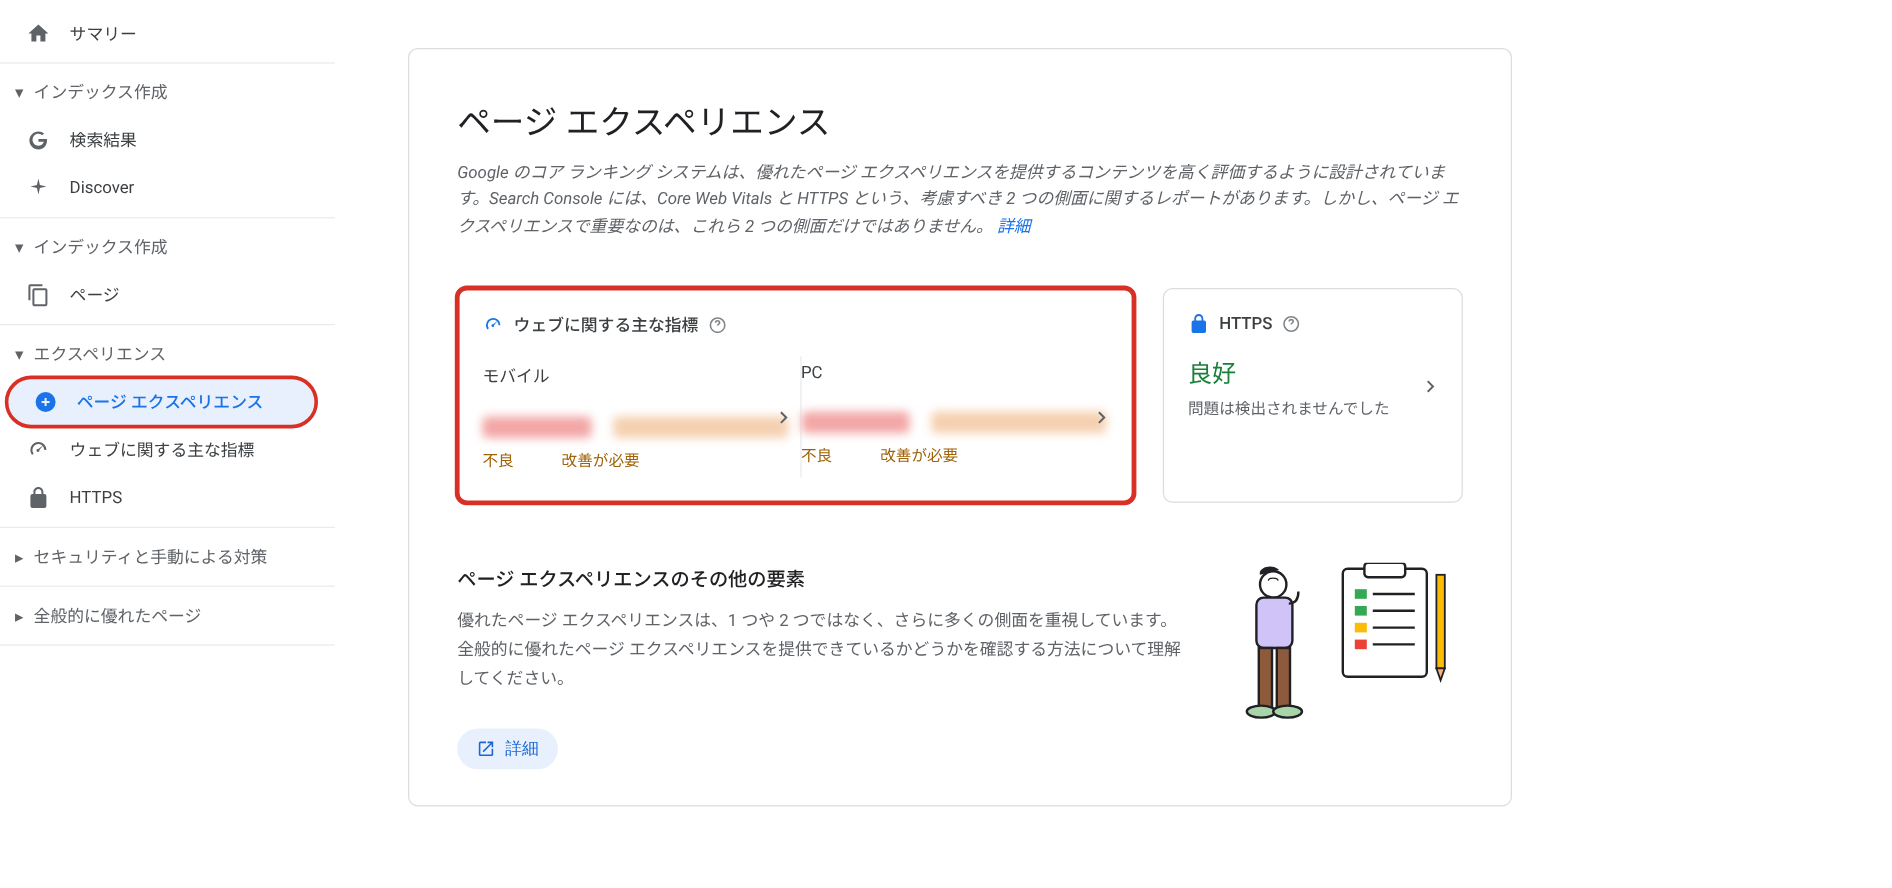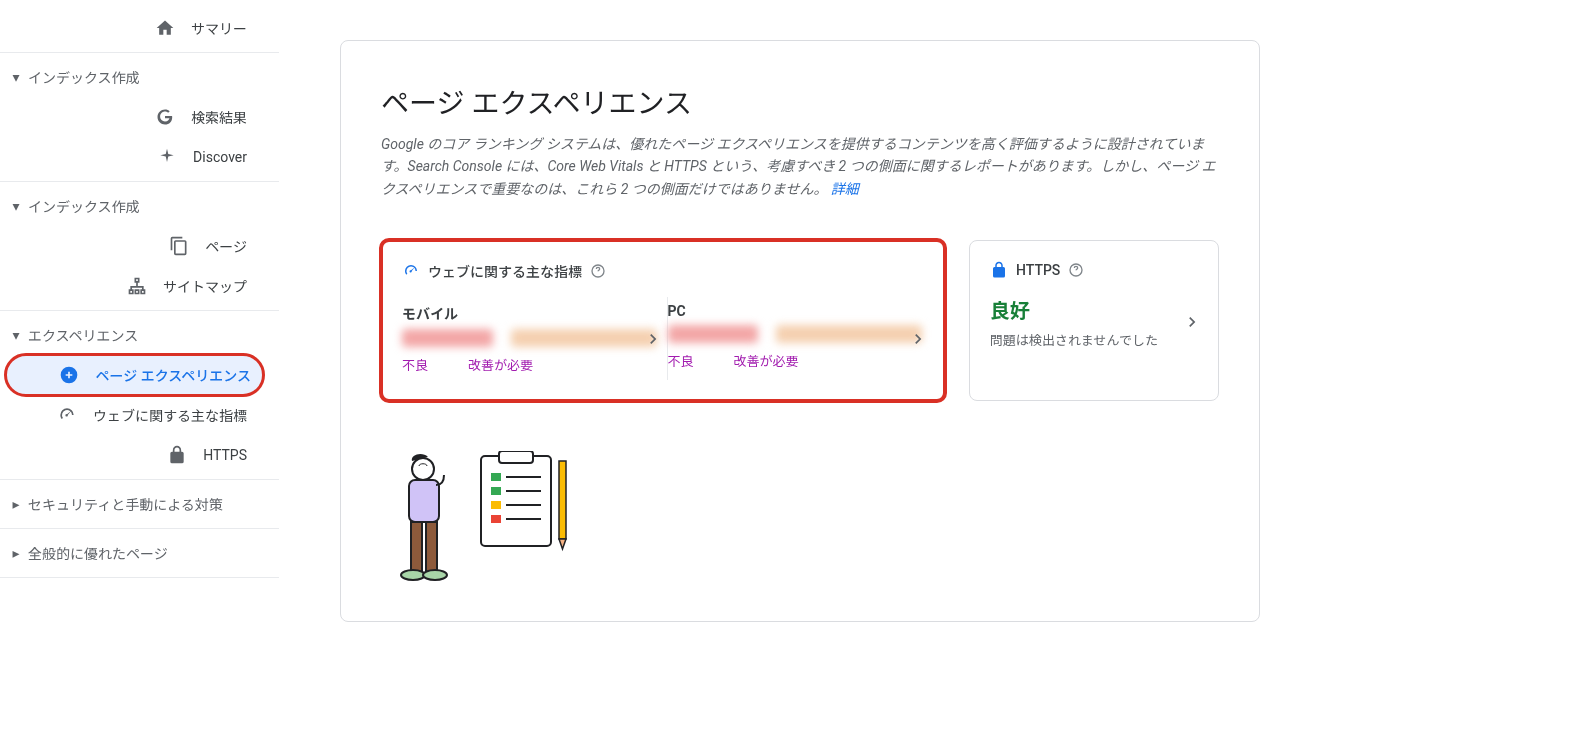--- a/index.html
+++ b/index.html
@@ -19,21 +19,20 @@
   border-right: 1px solid transparent;
 }
 .nav-item {
   display: flex;
   align-items: center;
   height: 40px;
   padding: 0 12px 0 20px;
   cursor: pointer;
   border-radius: 0 20px 20px 0;
   margin-right: 20px;
-  justify-content: flex-end;
 }
 .nav-item .icon { width: 24px; height: 24px; display: flex; align-items: center; justify-content: center; color: #5f6368; margin-right: 14px; flex-shrink: 0; }
 .nav-item .label { color: #3c4043; font-size: 14px; }
 .nav-item.active { background: #e8f0fe; }
 .nav-item.active .icon { color: #1a73e8; }
 .nav-item.active .label { color: #1a73e8; font-weight: 500; }
 .nav-item.active.annot { outline: 3px solid #d93025; outline-offset: -1px; border-radius: 20px; margin-left: 6px; margin-right: 16px;}
 .section-header {
   display: flex;
   align-items: center;
@@ -68,30 +67,30 @@
   flex: 1;
   position: relative;
 }
 .metric-card.annot { outline: 4px solid #d93025; outline-offset: -2px; }
 .metric-header { display: flex; align-items: center; gap: 8px; margin-bottom: 16px; }
 .metric-header .title { font-size: 14px; color: #3c4043; font-weight: 500; }
 .metric-header .help { color: #80868b; }
 .subrow { display: flex; }
 .subcol { flex: 1; padding: 6px 10px 6px 0; position: relative; }
 .subcol + .subcol { border-left: 1px solid #e8eaed; }
-.subcol-title { font-size: 14px; color: #3c4043; margin-bottom: 6px; font-weight:700;}
+.subcol-title { font-size: 14px; color: #3c4043; margin-bottom: 24px; font-weight:400;}
 .blur-row { display:flex; gap:18px; margin-bottom:8px; }
 .blur { height: 18px; border-radius: 4px; background: linear-gradient(90deg,#f3c6c6,#f7e0d0); filter: blur(4px); flex:1;}
 .blur.red { background: #f3a6a6; }
 .blur.orange { background: #f5d0b0; }
 .legend { display:flex; gap:40px; }
-.legend span { font-size: 13px; color: #a21caf; }
+.legend span { font-size: 13px; color: #a16207; }
 .arrow-right { position: absolute; right: 4px; top: 50%; transform: translateY(-50%); color: #5f6368; }
 .https-card { flex: 0 0 250px; }
-.good { font-size: 20px; color: #188038; margin-bottom: 6px; font-weight:700;}
+.good { font-size: 20px; color: #188038; margin-bottom: 6px; font-weight:400;}
 .good-sub { font-size: 13px; color: #5f6368; }
 .other-section { display: flex; margin-top: 50px; gap: 30px; align-items:flex-start;}
 .other-text { flex: 1; }
 .other-title { font-size: 16px; color: #202124; margin-bottom: 14px; font-weight:500;}
 .other-desc { font-size: 14px; color: #5f6368; line-height: 1.7; }
 .learn-btn {
   margin-top: 28px;
   display: inline-flex;
   align-items: center;
   gap: 8px;
@@ -151,28 +150,20 @@
     <span class="chev">▾</span>
     <span>インデックス作成</span>
   </div>
   <div class="nav-item">
     <span class="icon">
       <svg width="20" height="20" viewBox="0 0 24 24" fill="currentColor">
           <path d="M16 1H4a2 2 0 00-2 2v14h2V3h12V1zm3 4H8a2 2 0 00-2 2v14a2 2 0 002 2h11a2 2 0 002-2V7a2 2 0 00-2-2zm0 16H8V7h11v14z"></path>
         </svg>
     </span>
     <span class="label">ページ</span>
-  </div>
-  <div class="nav-item">
-    <span class="icon">
-      <svg width="20" height="20" viewBox="0 0 24 24" fill="currentColor">
-          <path d="M10 3h4v4h-4V3zM3 17h4v4H3v-4zm7 0h4v4h-4v-4zm7 0h4v4h-4v-4zM12 7v4M5 17v-4h14v4M12 11v2" stroke="currentColor" stroke-width="2" fill="none"></path>
-        </svg>
-    </span>
-    <span class="label">サイトマップ</span>
   </div>
 
   <div class="divider-thin"></div>
 
   <div class="section-header">
     <span class="chev">▾</span>
     <span>エクスペリエンス</span>
   </div>
   <div class="nav-item active annot">
     <span class="icon">
@@ -300,20 +291,32 @@
           <span class="arrow-right">
             <svg width="20" height="20" viewBox="0 0 24 24" fill="currentColor">
                 <path d="M10 6L8.59 7.41 13.17 12l-4.58 4.59L10 18l6-6z"></path>
               </svg>
           </span>
         </div>
       </div>
     </div>
 
     <div class="other-section">
+      <div class="other-text">
+        <div class="other-title">ページ エクスペリエンスのその他の要素</div>
+        <div class="other-desc">優れたページ エクスペリエンスは、1 つや 2 つではなく、さらに多くの側面を重視しています。全般的に優れたページ エクスペリエンスを提供できているかどうかを確認する方法について理解してください。</div>
+        <button class="learn-btn">
+          <span>
+            <svg width="16" height="16" viewBox="0 0 24 24" fill="currentColor">
+                <path d="M19 19H5V5h7V3H5a2 2 0 00-2 2v14a2 2 0 002 2h14a2 2 0 002-2v-7h-2v7zM14 3v2h3.59l-9.83 9.83 1.41 1.41L19 6.41V10h2V3h-7z"></path>
+              </svg>
+          </span>
+          <span>詳細</span>
+        </button>
+      </div>
       <div class="illustration">
         <svg width="200" height="140" viewBox="0 0 200 140">
           <rect x="100" y="5" width="70" height="90" rx="4" fill="#fff" stroke="#202124" stroke-width="2"></rect>
           <rect x="118" y="0" width="34" height="12" rx="3" fill="#fff" stroke="#202124" stroke-width="2"></rect>
           <rect x="110" y="22" width="10" height="8" fill="#34a853"></rect>
           <rect x="110" y="36" width="10" height="8" fill="#34a853"></rect>
           <rect x="110" y="50" width="10" height="8" fill="#fbbc04"></rect>
           <rect x="110" y="64" width="10" height="8" fill="#ea4335"></rect>
           <line x1="125" y1="26" x2="160" y2="26" stroke="#202124" stroke-width="2"></line>
           <line x1="125" y1="40" x2="160" y2="40" stroke="#202124" stroke-width="2"></line>

